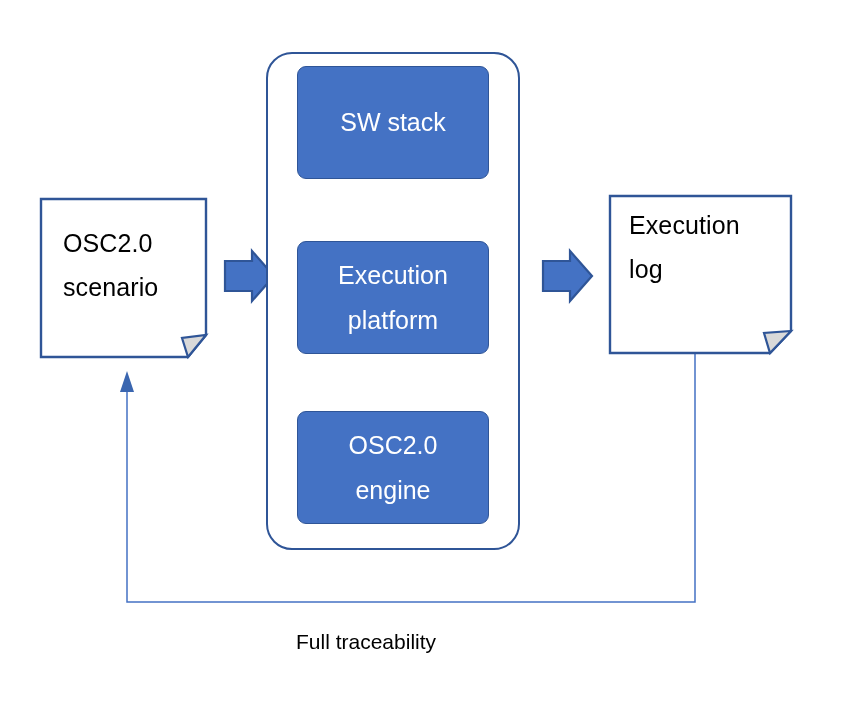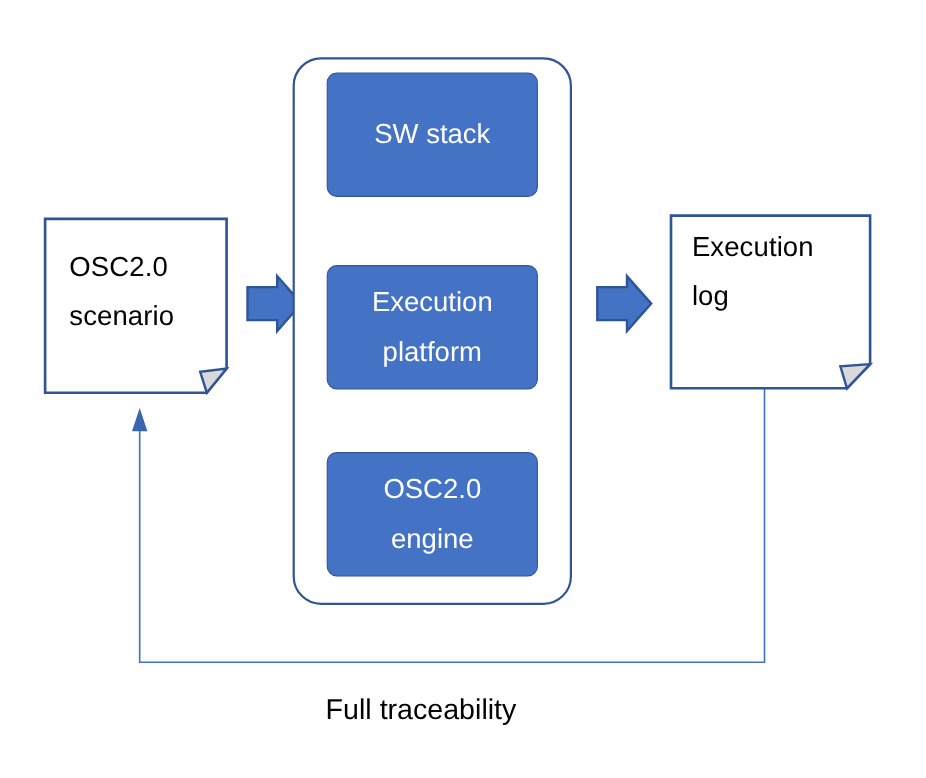--- a/index.html
+++ b/index.html
@@ -55,21 +55,21 @@
     position: absolute;
     background: #ffffff;
     border: 2.4px solid #2F5597;
     border-radius: 26px;
     box-sizing: border-box;
   }
   
   .caption {
     position: absolute;
     color: #000000;
-    font-size: 26px;
+    font-size: 21px;
     white-space: nowrap;
   }
 </style>
 </head>
 <body>
 
 <div id="canvas">
 
   <svg class="layer-svg" viewBox="0 0 842 707">
 

